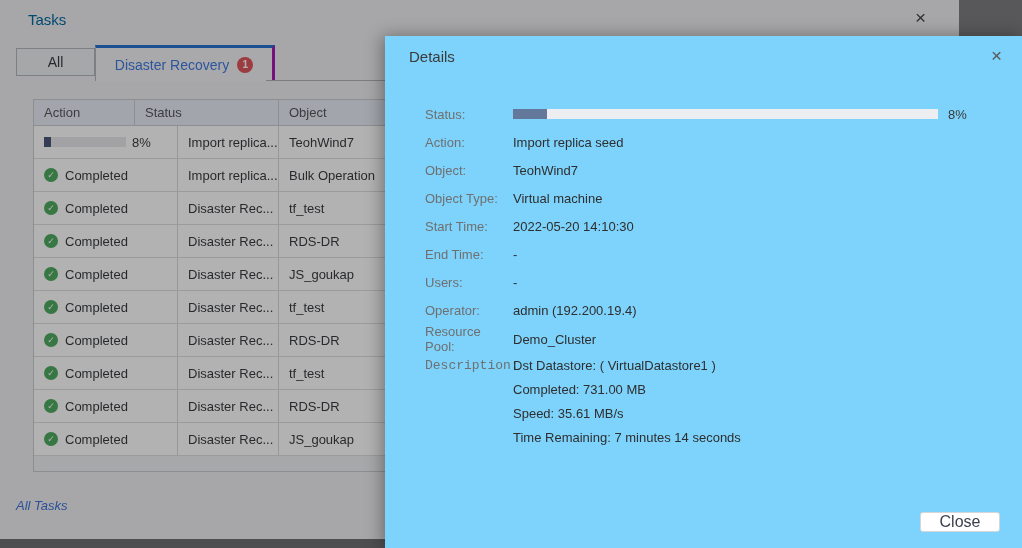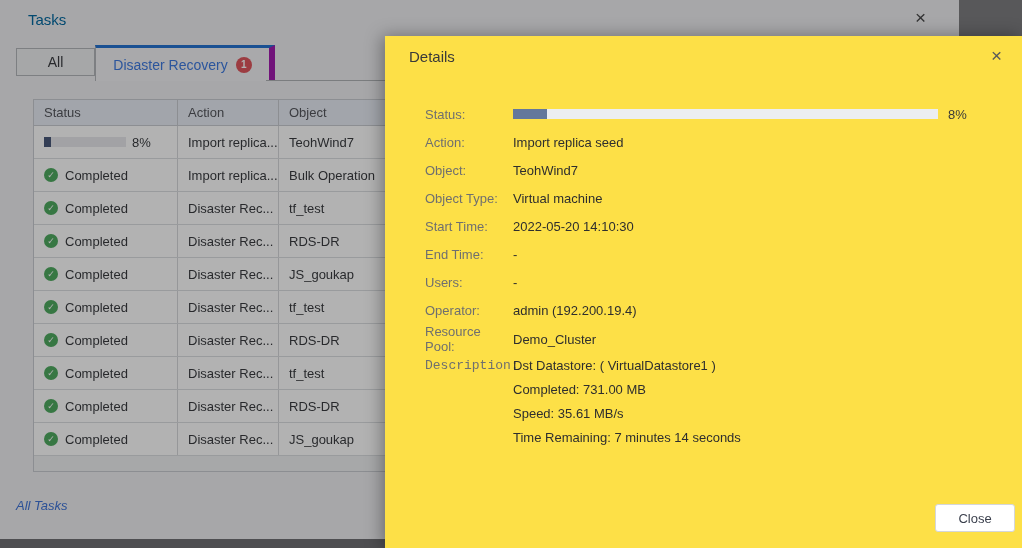--- a/index.html
+++ b/index.html
@@ -12,21 +12,21 @@
 
   
   .tasks-window { position:absolute; left:0; top:0; width:959px; height:539px; background:#f0f0f2; }
   .tasks-title { position:absolute; left:28px; top:11px; font-size:15px; color:#0369a1; }
   .tasks-close { position:absolute; left:915px; top:8px; font-size:19px; color:#4a4a4c; cursor:pointer; line-height:1; }
 
   .tab-strip { position:absolute; left:16px; top:45px; height:36px; display:flex; align-items:flex-end; }
   .tab-baseline { position:absolute; left:266px; top:80px; width:686px; height:1px; background:#b0b3b7; }
   .tab-all { width:79px; height:28px; margin-bottom:5px; background:#eeeff1; border:1px solid #b3b6ba;
     display:flex; align-items:center; justify-content:center; font-size:14px; color:#3a3c40; cursor:pointer; }
-  .tab-dr { width:180px; height:36px; background:#f2f3f5; border-left:1px solid #b3b6ba; border-right:6px solid #a21caf;
+  .tab-dr { width:180px; height:36px; background:#f2f3f5; border-left:1px solid #b3b6ba; border-right:3px solid #a21caf;
     border-top:3px solid #2673d2; display:flex; align-items:center; justify-content:center; gap:8px;
     font-size:14px; color:#3f7ae0; cursor:pointer;margin-top:28px; }
   .badge { width:16px; height:16px; border-radius:50%; background:#e0565e; color:#fff; font-size:10px;
     font-weight:bold; display:flex; align-items:center; justify-content:center; }
 
   .task-table { position:absolute; left:33px; top:99px; width:919px; height:373px;
     background:#f0f1f3; border:1px solid #c9ccd1; }
   .thead { display:flex; height:26px; background:#e9edf5; border-bottom:1px solid #c9ccd1; }
   .thead .cell { font-size:13px; color:#55575d; display:flex; align-items:center; padding-left:10px; }
   .cell.c-status { width:144px; border-right:1px solid #c9ccd1; }
@@ -42,38 +42,38 @@
   .mini-bar { width:82px; height:10px; background:#e8e9ed; }
   .mini-bar .fill { height:100%; background:#49597a; }
   .mini-pct { margin-left:6px; }
 
   .all-tasks-link { position:absolute; left:16px; top:498px; font-size:13px; color:#3f74d8; cursor:pointer;font-style:italic; }
 
   
   .dim-overlay { position:absolute; inset:0; background:rgba(0,0,0,0.30); z-index:5; }
 
   
-  .modal { position:absolute; left:385px; top:36px; width:637px; height:512px; background:#fde047;
+  .modal { position:absolute; left:385px; top:36px; width:637px; height:512px; background:#7dd3fc;
     z-index:10; box-shadow:-3px 0 16px rgba(0,0,0,0.35); }
   .modal-title { position:absolute; left:24px; top:12px; font-size:15px; color:#3a3a3a; }
   .modal-close { position:absolute; left:978px; top:10px; font-size:19px; color:#5a5a5a; cursor:pointer; line-height:1; }
   .modal .modal-close { left:auto; right:20px; }
   .fields { position:absolute; left:40px; top:64px; right:24px; }
   .frow { display:flex; min-height:28px; align-items:center; }
   .frow.multiline { align-items:flex-start; }
   .flabel { width:88px; flex:0 0 auto; font-size:13px; color:#6f6f6f; }
   .fvalue { font-size:13px; color:#2e2e2e; }
   .frow.multiline .flabel { line-height:24px;font-family:Liberation Mono, monospace; }
   .desc-line { font-size:13px; color:#2e2e2e; line-height:24px; }
   .prog-wrap { display:flex; align-items:center; }
   .prog-track { width:425px; height:10px; background:#eceef1; }
   .prog-fill { height:100%; background:#64789b; }
   .prog-pct { margin-left:10px; font-size:13px; color:#3a3a3a; }
-  .close-btn { position:absolute; right:7px; bottom:16px; width:80px; height:28px; background:#ffffff;
-    border:1px solid #d4d6da; border-radius:3px; font-size:13px; color:#3a3f4c;
+  .close-btn { position:absolute; right:22px; bottom:16px; width:80px; height:20px; background:#ffffff;
+    border:1px solid #d4d6da; border-radius:3px; font-size:16px; color:#3a3f4c;
     font-family:"Liberation Sans", sans-serif; cursor:pointer; }
 </style>
 </head>
 <body>
 
 <div class="app-corner"></div>
 <div class="app-bottom"></div>
 
 <div class="tasks-window">
   <div class="tasks-title">Tasks</div>
@@ -85,22 +85,22 @@
     </div>
     <div class="tab-dr">
       <span>Disaster Recovery</span>
       <span class="badge">1</span>
     </div>
   </div>
   <div class="tab-baseline"></div>
 
   <div class="task-table">
     <div class="thead">
+      <div class="cell c-action">Action</div>
       <div class="cell c-status">Status</div>
-      <div class="cell c-action">Action</div>
       <div class="cell c-object">Object</div>
     </div>
 
     <div class="trow">
       <div class="cell c-status">
         <span class="mini-bar">
             <span class="fill" style="display: block; width: 8%;"></span>
           </span>
         <span class="mini-pct">8%</span>
       </div>

